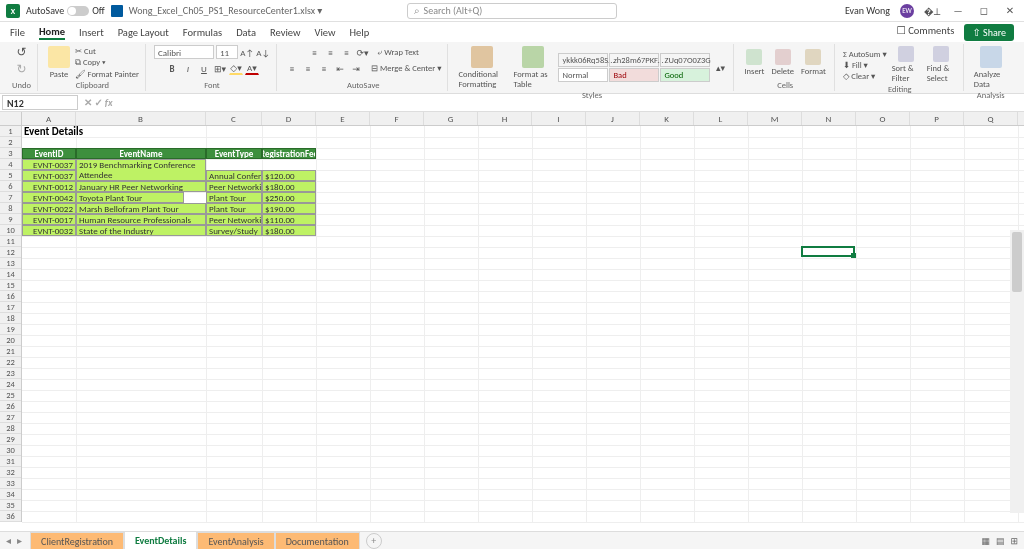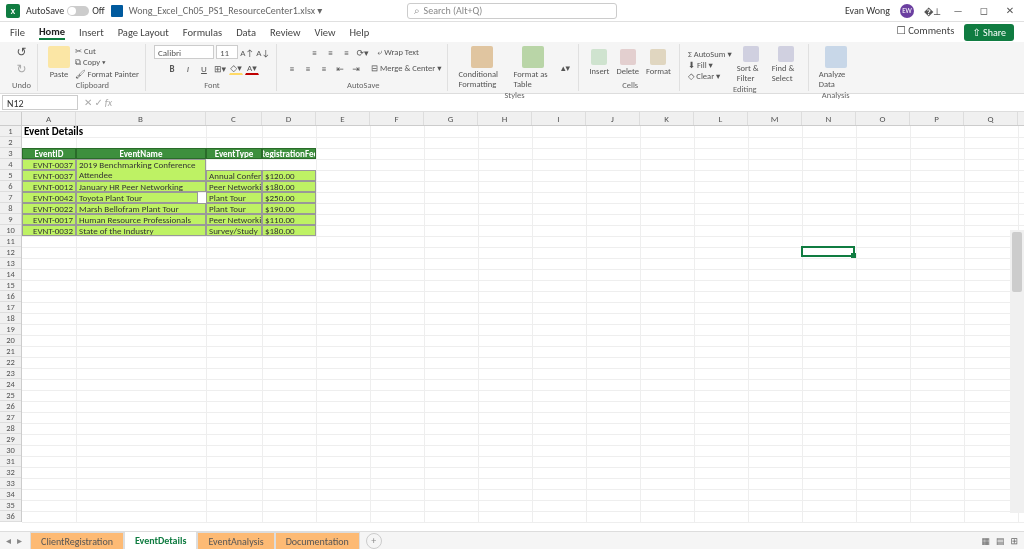--- a/index.html
+++ b/index.html
@@ -37,21 +37,21 @@
 .clip-col { display: flex; flex-direction: column; gap: 1px; font-size: 8.5px; }
 .font-row { display: flex; align-items: center; gap: 2px; }
 .font-select { border: 1px solid #ccc; background: #fff; font-size: 9px; padding: 0 3px; height: 14px; display: flex; align-items: center; }
 .fbtn { width: 14px; height: 14px; display: flex; align-items: center; justify-content: center; font-size: 9px; border: 1px solid transparent; }
 .style-badge { width: 50px; height: 14px; font-size: 8.5px; display: flex; align-items: center; padding: 0 3px; border: 1px solid #ccc; }
 .style-normal { background: #fff; }
 .style-bad { background: #f2dcdb; color: #9c0006; }
 .style-good { background: #d7f2dc; color: #006100; }
 
 
-.formula-bar { height: 18px; display: flex; align-items: center; border-bottom: 1px solid #ddd; font-size: 10px; }
+.formula-bar { height: 18px; display: flex; align-items: center; border-bottom: 1px solid #ddd; font-size: 10px; font-weight: bold; }
 .name-box { width: 76px; border: 1px solid #ccc; margin: 1px 2px; padding: 1px 4px; height: 15px; }
 .fx-btns { display: flex; gap: 2px; padding: 0 4px; color: #aaa; }
 .fx-input { flex: 1; padding: 1px 4px; }
 
 
 .grid-area { position: relative; height: 419px; overflow: hidden; background: #fff; }
 .col-headers { display: flex; height: 14px; background: #f0f0f0; border-bottom: 1px solid #ccc; font-size: 9px; color: #555; }
 .row-header-corner { width: 22px; border-right: 1px solid #ccc; background: #f0f0f0; }
 .col-h { border-right: 1px solid #ddd; display: flex; align-items: center; justify-content: center; }
 .grid-body { display: flex; }
@@ -200,20 +200,44 @@
   <div class="ribbon-group">
     <div class="content">
       <div class="rbtn">
           <div class="ricon big" style="background:#e0c5a0"></div>
           <span style="width:48px">Conditional Formatting</span>
         </div>
       <div class="rbtn">
           <div class="ricon big" style="background:#b9d5a7"></div>
           <span style="width:40px">Format as Table</span>
         </div>
+      <div style="display:flex;flex-direction:column;gap:1px">
+        <div style="display:flex;gap:1px">
+          <div class="style-badge">
+              <span>ykkk06Rq58S...</span>
+            </div>
+          <div class="style-badge">
+              <span>zh28m67PKF...</span>
+            </div>
+          <div class="style-badge">
+              <span>ZUq07O0Z3G</span>
+            </div>
+        </div>
+        <div style="display:flex;gap:1px">
+          <div class="style-badge style-normal">
+              <span>Normal</span>
+            </div>
+          <div class="style-badge style-bad">
+              <span>Bad</span>
+            </div>
+          <div class="style-badge style-good">
+              <span>Good</span>
+            </div>
+        </div>
+      </div>
       <div class="fbtn" style="flex-direction:column">▴▾</div>
     </div>
     <div class="label">Styles</div>
   </div>
   <div class="ribbon-group">
     <div class="content">
       <div class="rbtn">
           <div class="ricon" style="background:#cfe3cf"></div>
           <span>Insert</span>
         </div>
@@ -395,21 +419,21 @@
           <span style="float:right">120.00</span>
         </div>
         <div class="cell data right" style="left: 0px; top: 55px; width: 54px;">EVNT-0012</div>
         <div class="cell data" style="left: 54px; top: 55px; width: 130px;">January HR Peer Networking</div>
         <div class="cell data" style="left: 184px; top: 55px; width: 56px;">Peer Networking</div>
         <div class="cell data" style="left: 240px; top: 55px; width: 54px;">
           <span style="float:left">$</span>
           <span style="float:right">180.00</span>
         </div>
         <div class="cell data right" style="left: 0px; top: 66px; width: 54px;">EVNT-0042</div>
-        <div class="cell data" style="left: 54px; top: 66px; width: 122px;">Toyota Plant Tour</div>
+        <div class="cell data" style="left: 54px; top: 66px; width: 108px;">Toyota Plant Tour</div>
         <div class="cell data" style="left: 184px; top: 66px; width: 56px;">Plant Tour</div>
         <div class="cell data" style="left: 240px; top: 66px; width: 54px;">
           <span style="float:left">$</span>
           <span style="float:right">250.00</span>
         </div>
         <div class="cell data right" style="left: 0px; top: 77px; width: 54px;">EVNT-0022</div>
         <div class="cell data" style="left: 54px; top: 77px; width: 130px;">Marsh Bellofram Plant Tour</div>
         <div class="cell data" style="left: 184px; top: 77px; width: 56px;">Plant Tour</div>
         <div class="cell data" style="left: 240px; top: 77px; width: 54px;">
           <span style="float:left">$</span>

